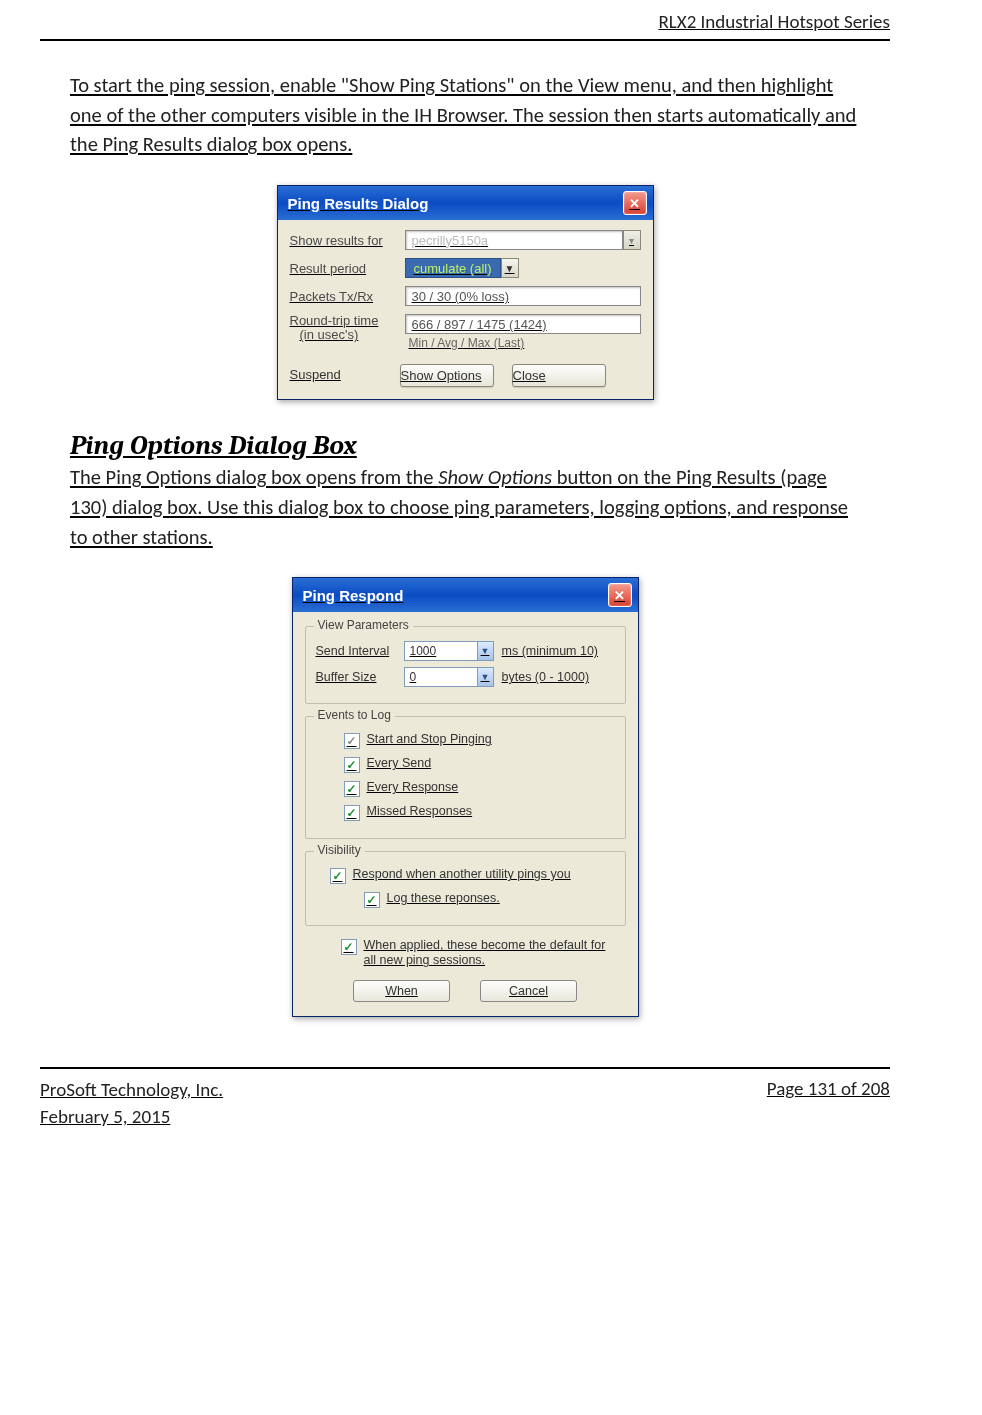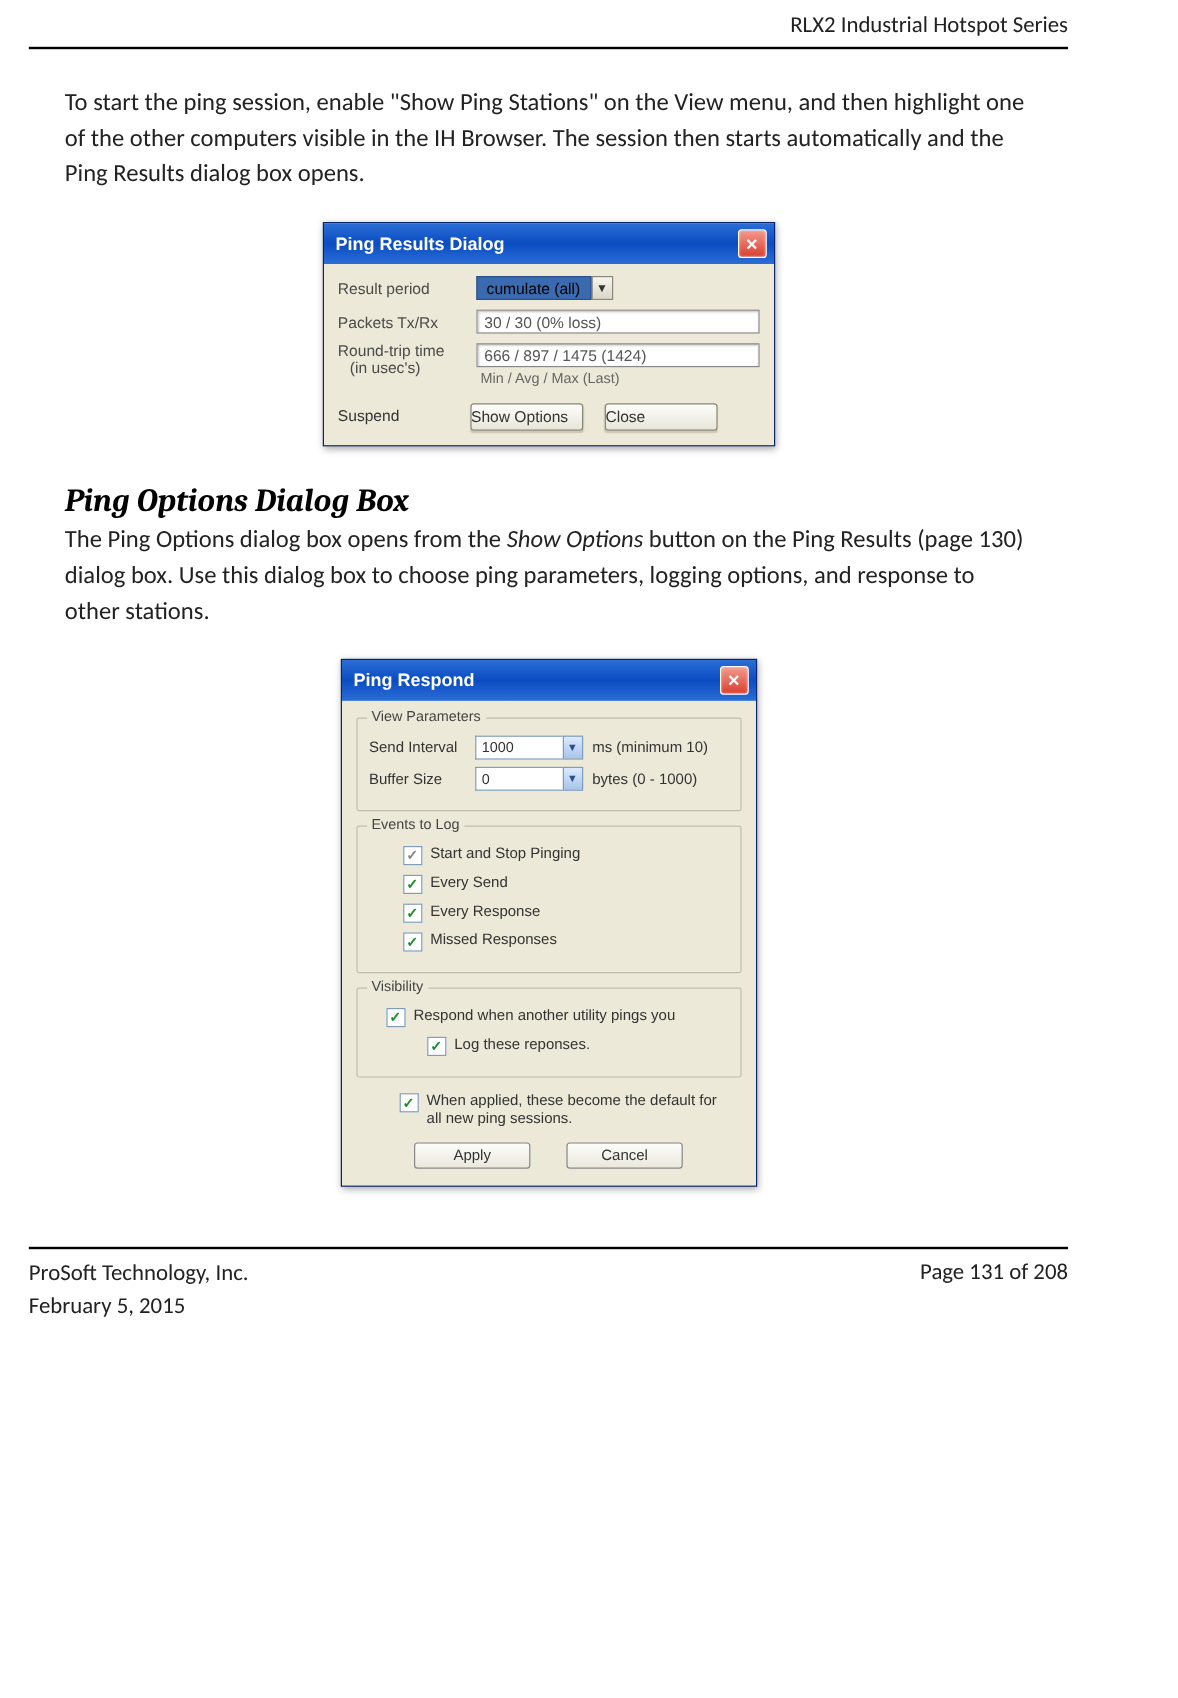--- a/index.html
+++ b/index.html
@@ -6,21 +6,22 @@
     margin: 0;
     padding: 0;
     font-family: Calibri, Arial, sans-serif;
     background: #fff;
     color: #000;
     width: 982px;
   }
   .page {
     width: 930px;
     box-sizing: border-box;
-    padding: 10px 40px 20px 24px;
+    padding: 10px 40px 20px 40px;
+    text-decoration: underline;
   }
   .header {
     text-align: right;
     font-size: 19px;
     padding: 0 0 6px 0;
     border-bottom: 2px solid #000;
     margin-bottom: 30px;
     color: #222;
   }
   .body-text {
@@ -99,21 +100,21 @@
     color: #555;
     height: 20px;
     box-sizing: border-box;
     display:flex;align-items:center;
   }
   .pr-select {
     display:flex;
   }
   .pr-select .sel-body {
     background:#3a6ab0;
-    color:#000000;
+    color:#bef264;
     padding: 1px 8px;
     font-size:13px;
     border:1px solid #2b4f86;
     height:20px;box-sizing:border-box;
     display:flex;align-items:center;
   }
   .pr-select .sel-arrow {
     width:18px;height:20px;box-sizing:border-box;
     background: linear-gradient(#f5f5f0,#d9d7c8);
     border:1px solid #8b8878;
@@ -246,20 +247,29 @@
   <p class="body-text">To start the ping session, enable "Show Ping Stations" on the View menu, and then highlight one of the other computers visible in the IH Browser. The session then starts automatically and the Ping Results dialog box opens.</p>
 
   <div class="dialog-wrap">
     <div class="win" style="width:375px">
       <div class="titlebar">
         <span>Ping Results Dialog</span>
         <div class="closebtn">✕</div>
       </div>
       <div class="content">
         <div class="pr-row">
+          <div class="pr-label">Show results for</div>
+          <div class="pr-field" style="display:flex">
+            <div class="sunken" style="flex:1;color:#bbb">pecrilly5150a</div>
+            <div class="pr-select" style="margin-left:0">
+                <div class="sel-arrow" style="background:linear-gradient(#f0efe7,#d7d5c6);color:#888">▾</div>
+              </div>
+          </div>
+        </div>
+        <div class="pr-row">
           <div class="pr-label">Result period</div>
           <div class="pr-field">
             <div class="pr-select">
               <div class="sel-body">cumulate (all)</div>
               <div class="sel-arrow">▼</div>
             </div>
           </div>
         </div>
         <div class="pr-row">
           <div class="pr-label">Packets Tx/Rx</div>
@@ -351,21 +361,21 @@
             <div>Log these reponses.</div>
           </div>
         </div>
 
         <div class="chk-row noshift" style="margin:4px 10px 4px 40px">
           <div class="chk">✓</div>
           <div style="line-height:1.2">When applied, these become the default for all new ping sessions.</div>
         </div>
 
         <div class="po-buttons">
-          <div class="btn-xp2">Apply</div>
+          <div class="btn-xp2">When</div>
           <div class="btn-xp2">Cancel</div>
         </div>
 
       </div>
     </div>
   </div>
 
   <div class="footer">
     <div class="left">
       <span>ProSoft Technology, Inc.</span><br>

